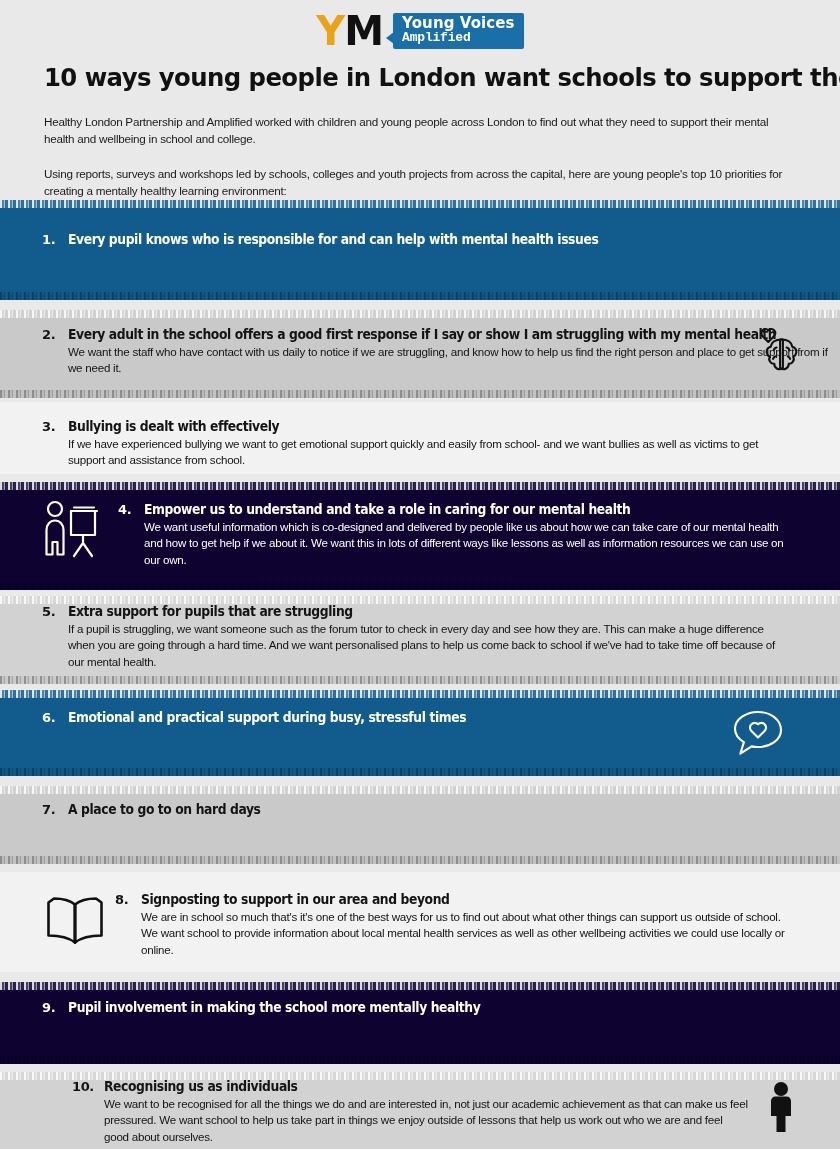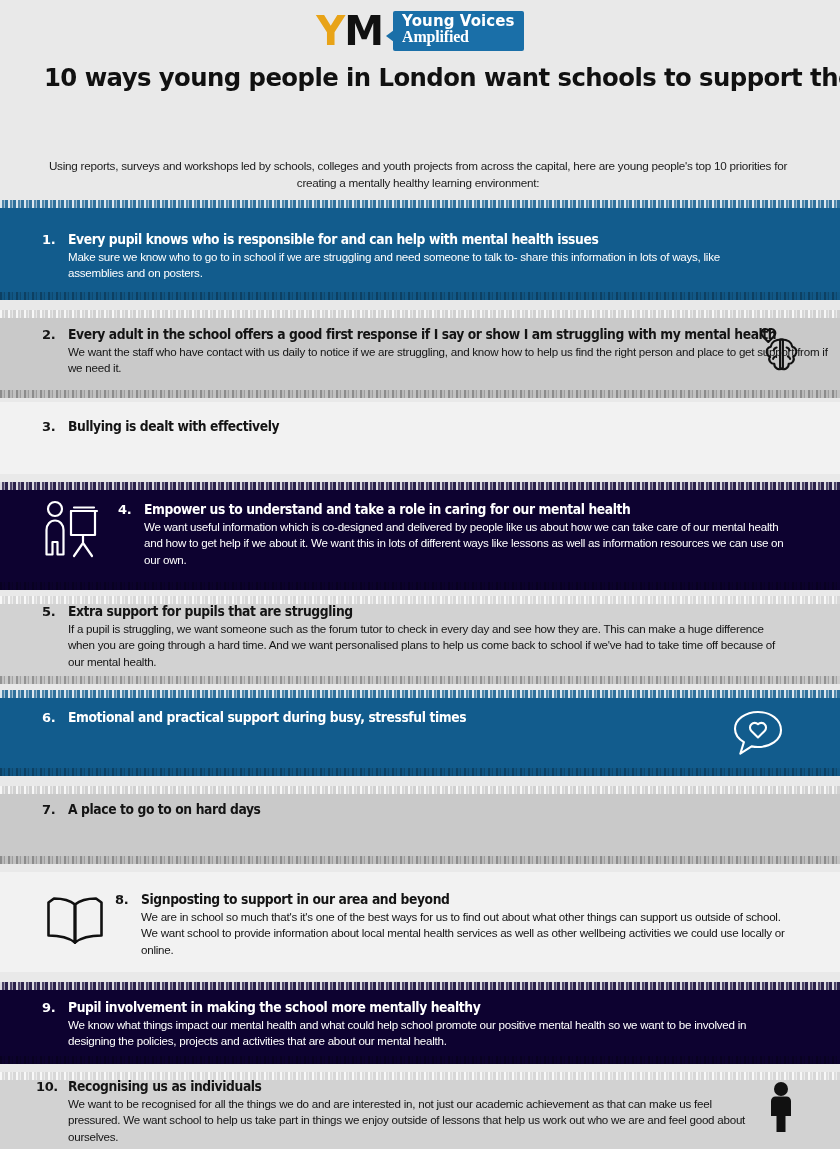--- a/index.html
+++ b/index.html
@@ -58,22 +58,22 @@
     border-right: 8px solid #1a6fa8;
   }
   .logo-tag .l1 {
     font-family: "DejaVu Sans", sans-serif;
     font-size: 15px;
     font-weight: bold;
     letter-spacing: .1px;
     display: block;
   }
   .logo-tag .l2 {
-    font-family: Liberation Serif, serif;
-    font-size: 16px;
+    font-family: Liberation Mono, monospace;
+    font-size: 13px;
     font-weight: bold;
     letter-spacing: -.2px;
     display: block;
   }
 
   .headline {
     position: absolute;
     top: 62px; left: 44px; right: 30px;
     font-family: "DejaVu Sans", sans-serif;
     font-weight: bold;
@@ -87,21 +87,21 @@
 
   .intro {
     position: absolute;
     left: 44px; right: 48px;
     color: #1b1b1b;
     font-size: 11.7px;
     line-height: 1.42;
     letter-spacing: -0.25px;
   }
   .intro.p1 { top: 114px; }
-  .intro.p2 { top: 158px; text-align: center; }
+  .intro.p2 { top: 166px; }
 
   
   .band {
     position: absolute;
     left: 0;
     width: 840px;
     overflow: hidden;
   }
 
   .b-blue   { background: #125c8d; }
@@ -181,20 +181,21 @@
         <span class="logo-m">M</span>
     </div>
     <div class="logo-tag">
       <span class="l1">Young Voices</span>
       <span class="l2">Amplified</span>
     </div>
   </div>
 
   <h1 class="headline">10 ways young people in London want schools to support their mental health</h1>
 
+  <p class="intro p1">Healthy London Partnership and Amplified worked with children and young people across London to find out what they need to support their mental health and wellbeing in school and college.</p>
   <p class="intro p2">Using reports, surveys and workshops led by schools, colleges and youth projects from across the capital, here are young people's top 10 priorities for creating a mentally healthy learning environment:</p>
 
   <div class="band b-blue" style="top:200px;height:100px;">
     <div class="tear" style="top:0;"></div>
     <div class="tear dark" style="bottom:0;"></div>
   </div>
   <div class="band b-grey" style="top:310px;height:88px;">
     <div class="tear" style="top:0;"></div>
     <div class="tear dark" style="bottom:0;"></div>
   </div>
@@ -221,21 +222,20 @@
     <div class="tear dark" style="bottom:0;"></div>
   </div>
   <div class="band b-lgrey" style="top:1072px;height:77px;">
     <div class="tear" style="top:0;"></div>
   </div>
 
   <div class="item on-dark" style="top:232px;left:42px;width:735px;">
     <div class="num">1.</div>
     <div class="txtcol">
       <div class="title">Every pupil knows who is responsible for and can help with mental health issues</div>
-      <div class="body">Make sure we know who to go to in school if we are struggling and need someone to talk to- share this information in lots of ways, like assemblies and on posters.</div>
     </div>
   </div>
 
   <div class="item on-light" style="top:327px;left:42px;width:700px;">
     <div class="num">2.</div>
     <div class="txtcol">
       <div class="title">Every adult in the school offers a good first response if I say or show I am struggling with my mental health</div>
       <div class="body">We want the staff who have contact with us daily to notice if we are struggling, and know how to help us find the right person and place to get support from if we need it.</div>
     </div>
   </div>
@@ -245,20 +245,21 @@
       <path d="M27.5 13.5c-6.3 0-10 3.2-10.8 7.2-2.8.9-4.4 3.3-4 6 .3 2 1.6 3.4 3.1 4.1-.9 1.6-.8 3.6.4 5.1 1 1.3 2.6 2 4.1 1.9-.1 2 1 4 2.9 4.9 2.1 1 4.3.5 5.7-1V13.5z"></path>
       <path d="M27.5 13.5c6.3 0 10 3.2 10.8 7.2 2.8.9 4.4 3.3 4 6-.3 2-1.6 3.4-3.1 4.1.9 1.6.8 3.6-.4 5.1-1 1.3-2.6 2-4.1 1.9.1 2-1 4-2.9 4.9-2.1 1-4.3.5-5.7-1V13.5z"></path>
       <path d="M22.6 21.5c-1.5.3-2.6 1.4-2.8 2.8M21.3 30.4c-1.2.4-2 1.3-2.2 2.5M32.6 21.5c1.5.3 2.6 1.4 2.8 2.8M33.9 30.4c1.2.4 2 1.3 2.2 2.5"></path>
     </svg>
   </div>
 
   <div class="item on-light" style="top:419px;left:42px;width:750px;">
     <div class="num">3.</div>
     <div class="txtcol">
       <div class="title">Bullying is dealt with effectively</div>
+      <div class="body">If we have experienced bullying we want to get emotional support quickly and easily from school- and we want bullies as well as victims to get support and assistance from school.</div>
     </div>
   </div>
 
   <div class="item on-dark" style="top:502px;left:118px;width:680px;">
     <div class="num">4.</div>
     <div class="txtcol">
       <div class="title">Empower us to understand and take a role in caring for our mental health</div>
       <div class="body">We want useful information which is co-designed and delivered by people like us about how we can take care of our mental health and how to get help if we about it. We want this in lots of different ways like lessons as well as information resources we can use on our own.</div>
     </div>
   </div>
@@ -312,26 +313,25 @@
       <path d="M31 11.5C25.5 7 18.5 5.5 10 5.5l-5.5 4v33C13.5 42.5 24 44 31 49.5V11.5z"></path>
       <path d="M31 11.5C36.5 7 43.5 5.5 52 5.5l5.5 4v33C48.5 42.5 38 44 31 49.5V11.5z"></path>
       <path d="M31 11.5v38"></path>
     </svg>
   </div>
 
   <div class="item on-dark" style="top:1000px;left:42px;width:748px;">
     <div class="num">9.</div>
     <div class="txtcol">
       <div class="title">Pupil involvement in making the school more mentally healthy</div>
-      <div class="body">We know what things impact our mental health and what could help school promote our positive mental health so we want to be involved in designing the policies, projects and activities that are about our mental health.</div>
     </div>
   </div>
 
   <div class="item on-light" style="top:1079px;left:36px;width:712px;">
-    <div class="num" style="width:32px;flex:0 0 32px;">10.</div>
+    <div class="num" style="width:32px;flex:0 0 32px;margin-left:36px;">10.</div>
     <div class="txtcol">
       <div class="title">Recognising us as individuals</div>
       <div class="body">We want to be recognised for all the things we do and are interested in, not just our academic achievement as that can make us feel pressured. We want school to help us take part in things we enjoy outside of lessons that help us work out who we are and feel good about ourselves.</div>
     </div>
   </div>
   <div class="icon" style="top:1081px;left:763px;">
     <svg width="36" height="52" viewBox="0 0 36 52" fill="#111">
       <circle cx="18" cy="8" r="7"></circle>
       <path d="M8 20c0-2.5 2-4.5 4.5-4.5h11c2.5 0 4.5 2 4.5 4.5v15h-5.5v16h-9V35H8V20z"></path>
     </svg>

